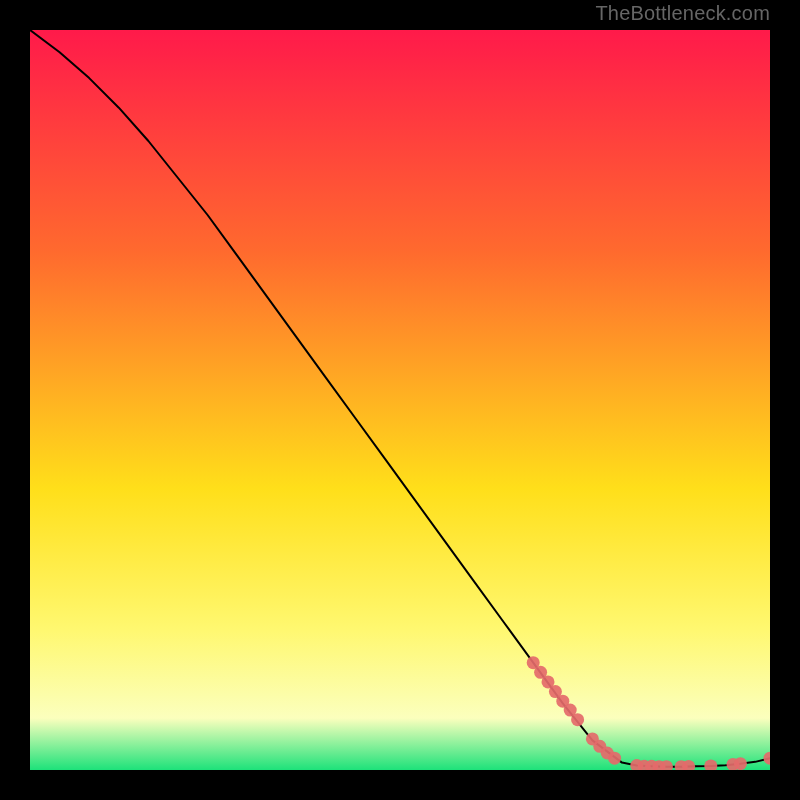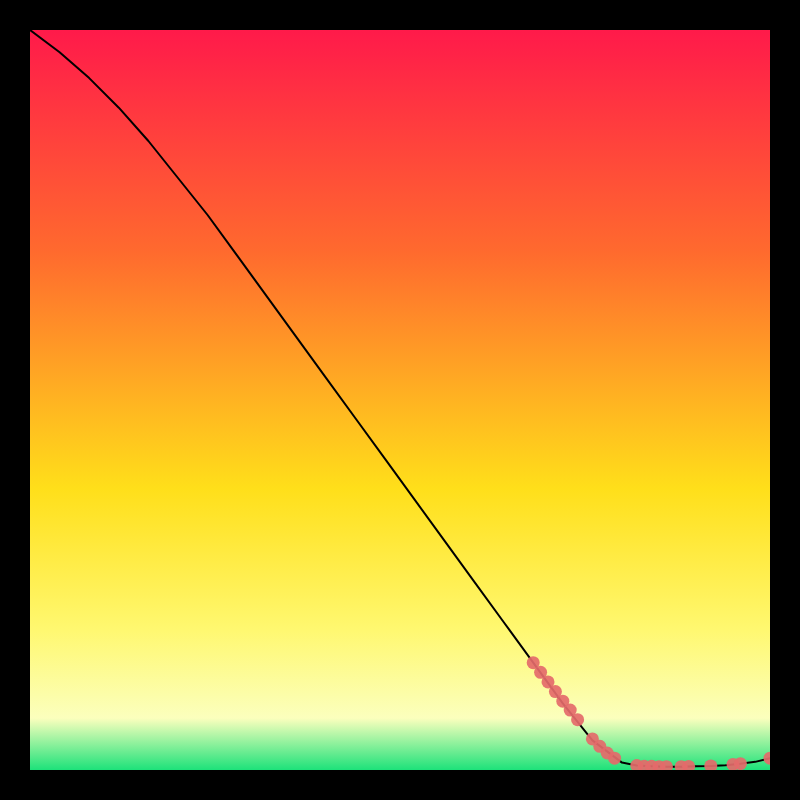--- a/index.html
+++ b/index.html
@@ -37,20 +37,21 @@
   .plot-area svg {
     display: block;
     width: 740px;
     height: 740px;
   }
 </style>
 </head>
 <body>
 
 <div class="frame">
+  <div class="attribution">TheBottleneck.com</div>
   <div class="plot-area">
     <svg id="plot-svg" viewBox="0 0 740 740">
         <defs>
           <linearGradient id="bg-grad" x1="0" y1="0" x2="0" y2="1">
             <stop offset="0%" stop-color="#ff1a4a"></stop>
             <stop offset="30%" stop-color="#ff6a2e"></stop>
             <stop offset="62%" stop-color="#ffdf1a"></stop>
             <stop offset="81%" stop-color="#fff870"></stop>
             <stop offset="93%" stop-color="#fbffbd"></stop>
             <stop offset="100%" stop-color="#1de27a"></stop>

